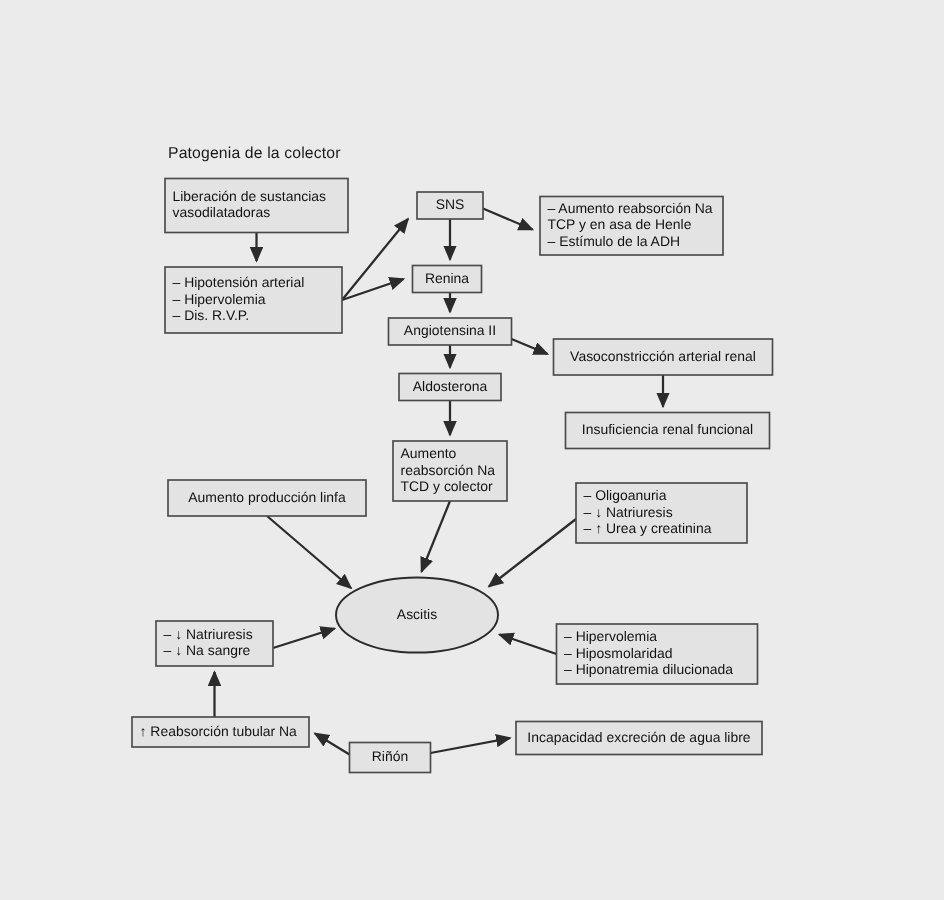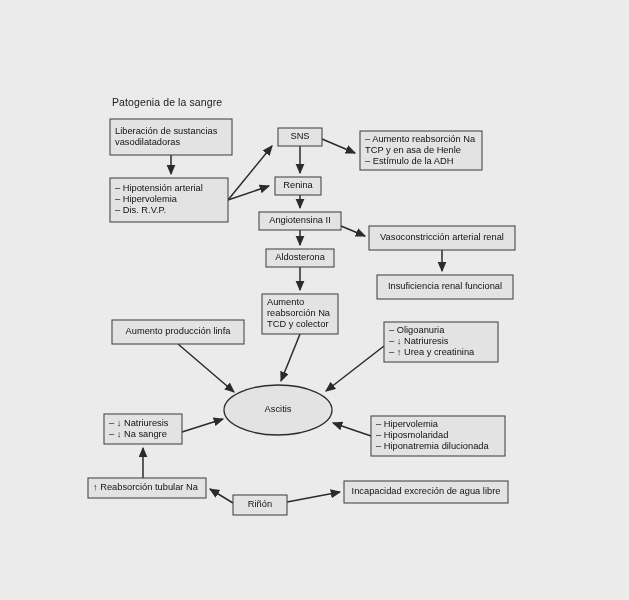--- a/index.html
+++ b/index.html
@@ -53,21 +53,21 @@
     stroke: #2b2b2b;
     stroke-width: 1.5;
     fill: none;
   }
 </style>
 </head>
 <body>
 
 <div id="page">
 
-  <div id="diagram-title">Patogenia de la sangre</div>
+  <div id="diagram-title">Patogenia de la colector</div>
 
   <svg id="flow" viewBox="0 0 629 600">
     <defs>
       <marker id="arrowhead" markerWidth="7" markerHeight="7" refX="6.2" refY="3" orient="auto" markerUnits="strokeWidth">
         <path d="M 0 0 L 7 3 L 0 6 z" fill="#2b2b2b"></path>
       </marker>
     </defs>
     <g id="edges-layer">
         <path d="M 171,155 L 171,174" class="edge" marker-end="url(#arrowhead)"></path>
         <path d="M 228,200 L 272,146" class="edge" marker-end="url(#arrowhead)"></path>

